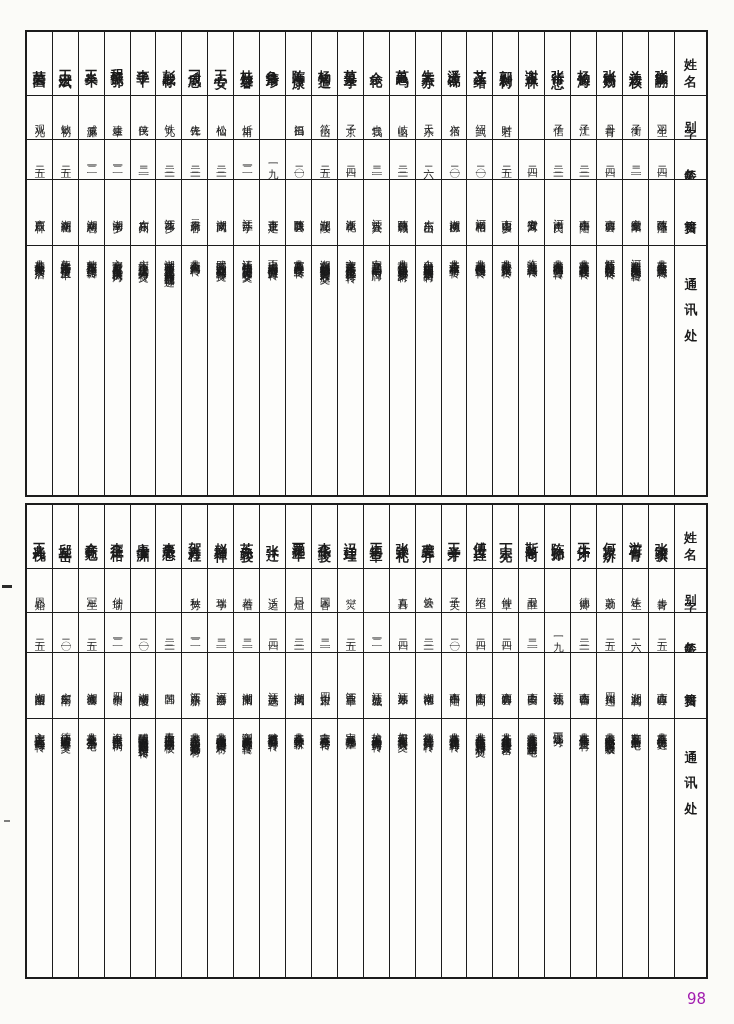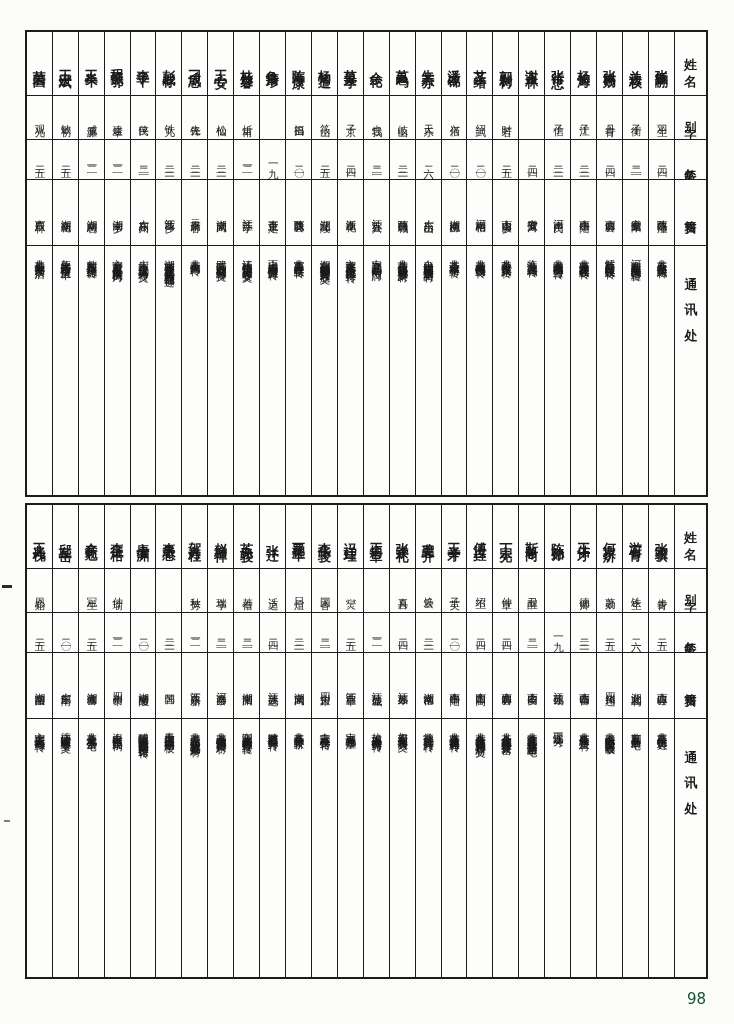--- a/index.html
+++ b/index.html
@@ -47,21 +47,21 @@
     padding:5px 1px;
   }
   .header-col .cell{font-weight:700;}
   .hdr-name{letter-spacing:16px;font-size:13px;}
   .hdr-courtesy{letter-spacing:7px;font-size:12px;}
   .hdr-age{letter-spacing:2px;font-size:12px;}
   .hdr-origin{letter-spacing:2px;font-size:12px;}
   .hdr-contact{letter-spacing:26px;font-size:13px;padding-top:20px;}
   .page-number{
     position:absolute;right:28px;bottom:16px;
-    font-family:"DejaVu Sans",sans-serif;font-size:15px;color:#14532d;
+    font-family:"DejaVu Sans",sans-serif;font-size:15px;color:#a21caf;
   }
   .artifact{position:absolute;background:#2a2a2a;}
   .artifact-dash{left:2px;top:585px;width:10px;height:3px;}
   .artifact-tick{left:4px;top:820px;width:6px;height:2px;opacity:.6;}
 </style>
 </head>
 <body>
 
 <div class="page">
 

